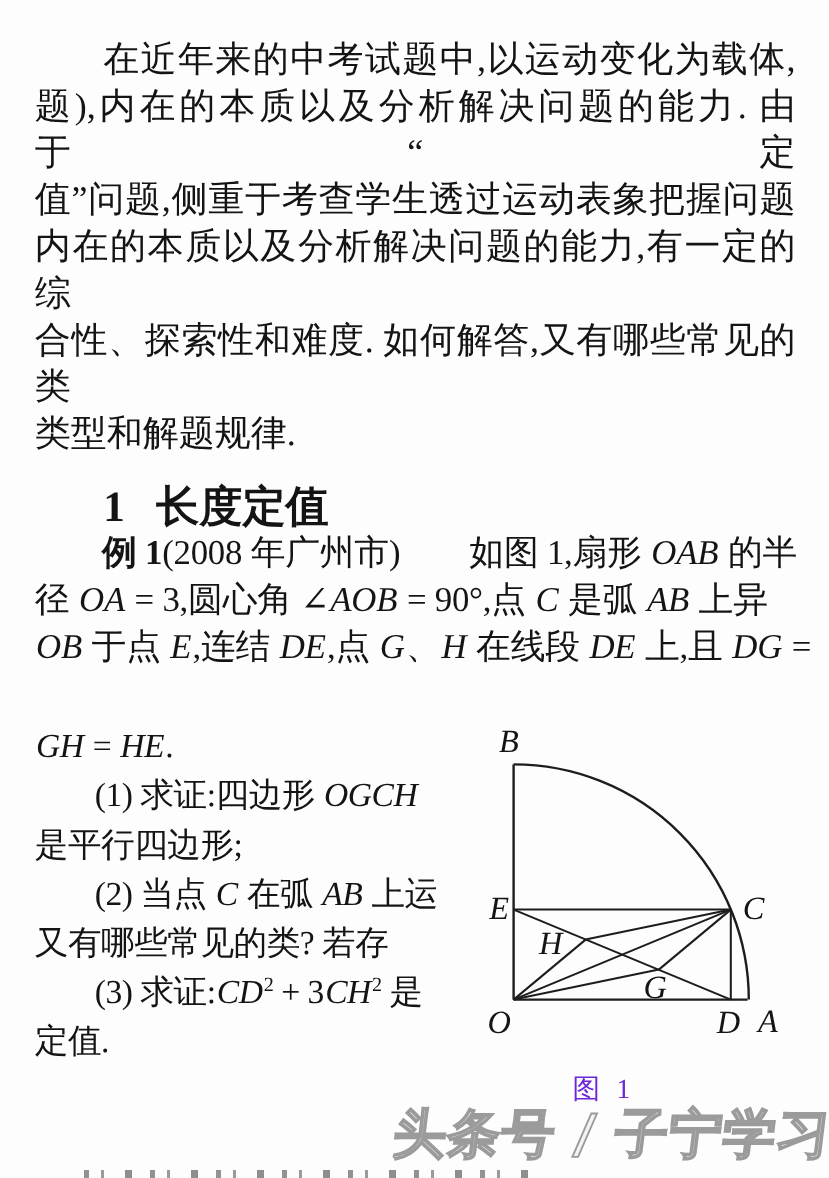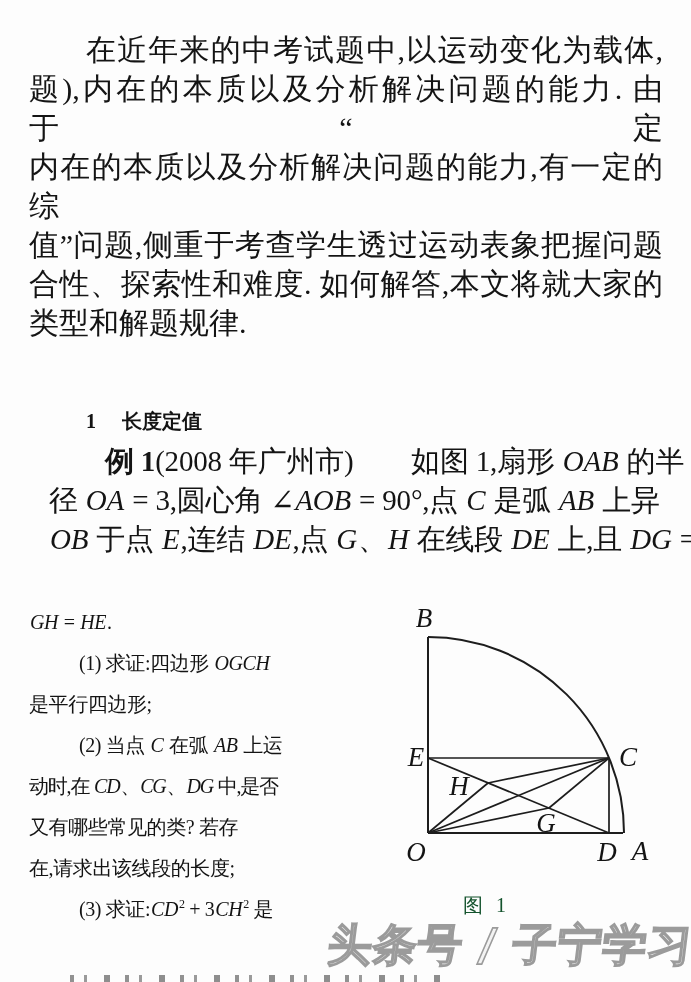--- a/index.html
+++ b/index.html
@@ -12,47 +12,47 @@
   .para{position:absolute;left:29px;top:30px;width:634px;}
   .para .tline{
     font-size:30px;line-height:39px;
     text-align:justify;text-align-last:justify;
   }
   .para .tline.first{text-indent:57px;}
   .para .tline.last{text-align:center;text-align-last:left;}
   
   .heading{
     position:absolute;left:29px;top:402px;width:634px;
-    font-size:20px;line-height:39px;font-weight:bold;
+    font-size:36px;line-height:39px;font-weight:bold;
     font-family:"Liberation Sans","DejaVu Sans",sans-serif;
   }
   .heading .h-num{margin-left:57px;margin-right:26px;font-family:"Liberation Serif","DejaVu Serif",serif;}
   
   .intro{position:absolute;left:29px;top:442px;width:662px;}
   .intro .tline{
-    font-size:29px;line-height:39px;white-space:nowrap;letter-spacing:-0.2px;margin-left:20px;
+    font-size:29px;line-height:39px;white-space:nowrap;letter-spacing:-0.2px;
   }
   .intro .tline.first{padding-left:56px;}
   
   .leftcol{position:absolute;left:29px;top:602px;width:356px;}
   .leftcol .tline{
-    font-size:20px;line-height:41px;white-space:nowrap;letter-spacing:-0.4px;
+    font-size:28px;line-height:41px;white-space:nowrap;letter-spacing:-0.4px;
   }
   .leftcol .tline.ind{padding-left:50px;}
   .leftcol .tline.tight{letter-spacing:-1.2px;}
   
   i{font-family:"Liberation Serif","DejaVu Serif",serif;font-style:italic;padding:0 1px;}
   b{font-weight:bold;}
   sup{font-size:60%;line-height:0;}
   
   .figure{position:absolute;left:383px;top:598px;width:308px;height:340px;}
   .figure svg{position:absolute;left:0;top:0;}
   .fig-caption{
-    position:absolute;left:80px;top:294px;width:120px;
-    font-size:20px;color:#14532d;letter-spacing:4px;
+    position:absolute;left:94px;top:294px;width:120px;
+    font-size:23px;color:#6d28d9;letter-spacing:4px;
   }
   
   .watermark{
     position:absolute;left:328px;top:916px;
     font-size:44px;font-weight:bold;white-space:nowrap;letter-spacing:1px;
     font-family:"DejaVu Sans","Liberation Sans",sans-serif;
     color:rgba(235,235,235,0.55);
     -webkit-text-stroke:1.6px #9b9b9b;
     transform:skewX(-7deg);
   }
@@ -67,45 +67,44 @@
   }
 </style>
 </head>
 <body>
 
 <div class="page">
 
   <div class="para">
     <div class="tline first">在近年来的中考试题中,以运动变化为载体,</div>
     <div class="tline">题),内在的本质以及分析解决问题的能力. 由于“定</div>
+    <div class="tline">值”问题,侧重于考查学生透过运动表象把握问题</div>
     <div class="tline">内在的本质以及分析解决问题的能力,有一定的综</div>
-    <div class="tline">值”问题,侧重于考查学生透过运动表象把握问题</div>
-    <div class="tline">合性、探索性和难度. 如何解答,本文将就大家的</div>
+    <div class="tline">合性、探索性和难度. 如何解答,又有哪些常见的类</div>
     <div class="tline last">类型和解题规律.</div>
   </div>
 
   <div class="heading">
     <span class="h-num">1</span><span>长度定值</span>
   </div>
 
   <div class="intro">
     <div class="tline first"><b>例 1</b>(2008 年广州市)　　如图 1,扇形 <i>OAB</i> 的半</div>
     <div class="tline">径 <i>OA</i> = 3,圆心角 ∠<i>AOB</i> = 90°,点 <i>C</i> 是弧 <i>AB</i> 上异</div>
     <div class="tline"><i>OB</i> 于点 <i>E</i>,连结 <i>DE</i>,点 <i>G</i>、<i>H</i> 在线段 <i>DE</i> 上,且 <i>DG</i> =</div>
   </div>
 
   <div class="leftcol">
     <div class="tline"><i>GH</i> = <i>HE</i>.</div>
     <div class="tline ind">(1) 求证:四边形 <i>OGCH</i></div>
     <div class="tline">是平行四边形;</div>
     <div class="tline ind">(2) 当点 <i>C</i> 在弧 <i>AB</i> 上运</div>
-    <div class="tline tight">动时,在 <i>CD</i>、<i>CG</i>、<i>DG</i> 中,是否</div>
     <div class="tline">又有哪些常见的类? 若存</div>
-    <div class="tline">在,请求出该线段的长度;</div>
     <div class="tline ind">(3) 求证:<i>CD</i><sup>2</sup> + 3<i>CH</i><sup>2</sup> 是</div>
+    <div class="tline">定值.</div>
   </div>
 
   <div class="figure">
     <svg width="308" height="290" viewBox="383 598 308 290">
       <g stroke="#1d1d1d" stroke-width="2" fill="none">
         <line x1="428" y1="833" x2="428" y2="637"></line>
         <line x1="428" y1="833" x2="623" y2="833"></line>
         <path d="M 428 637 A 196 196 0 0 1 624 833"></path>
       </g>
       <g stroke="#1d1d1d" stroke-width="1.7" fill="none">

